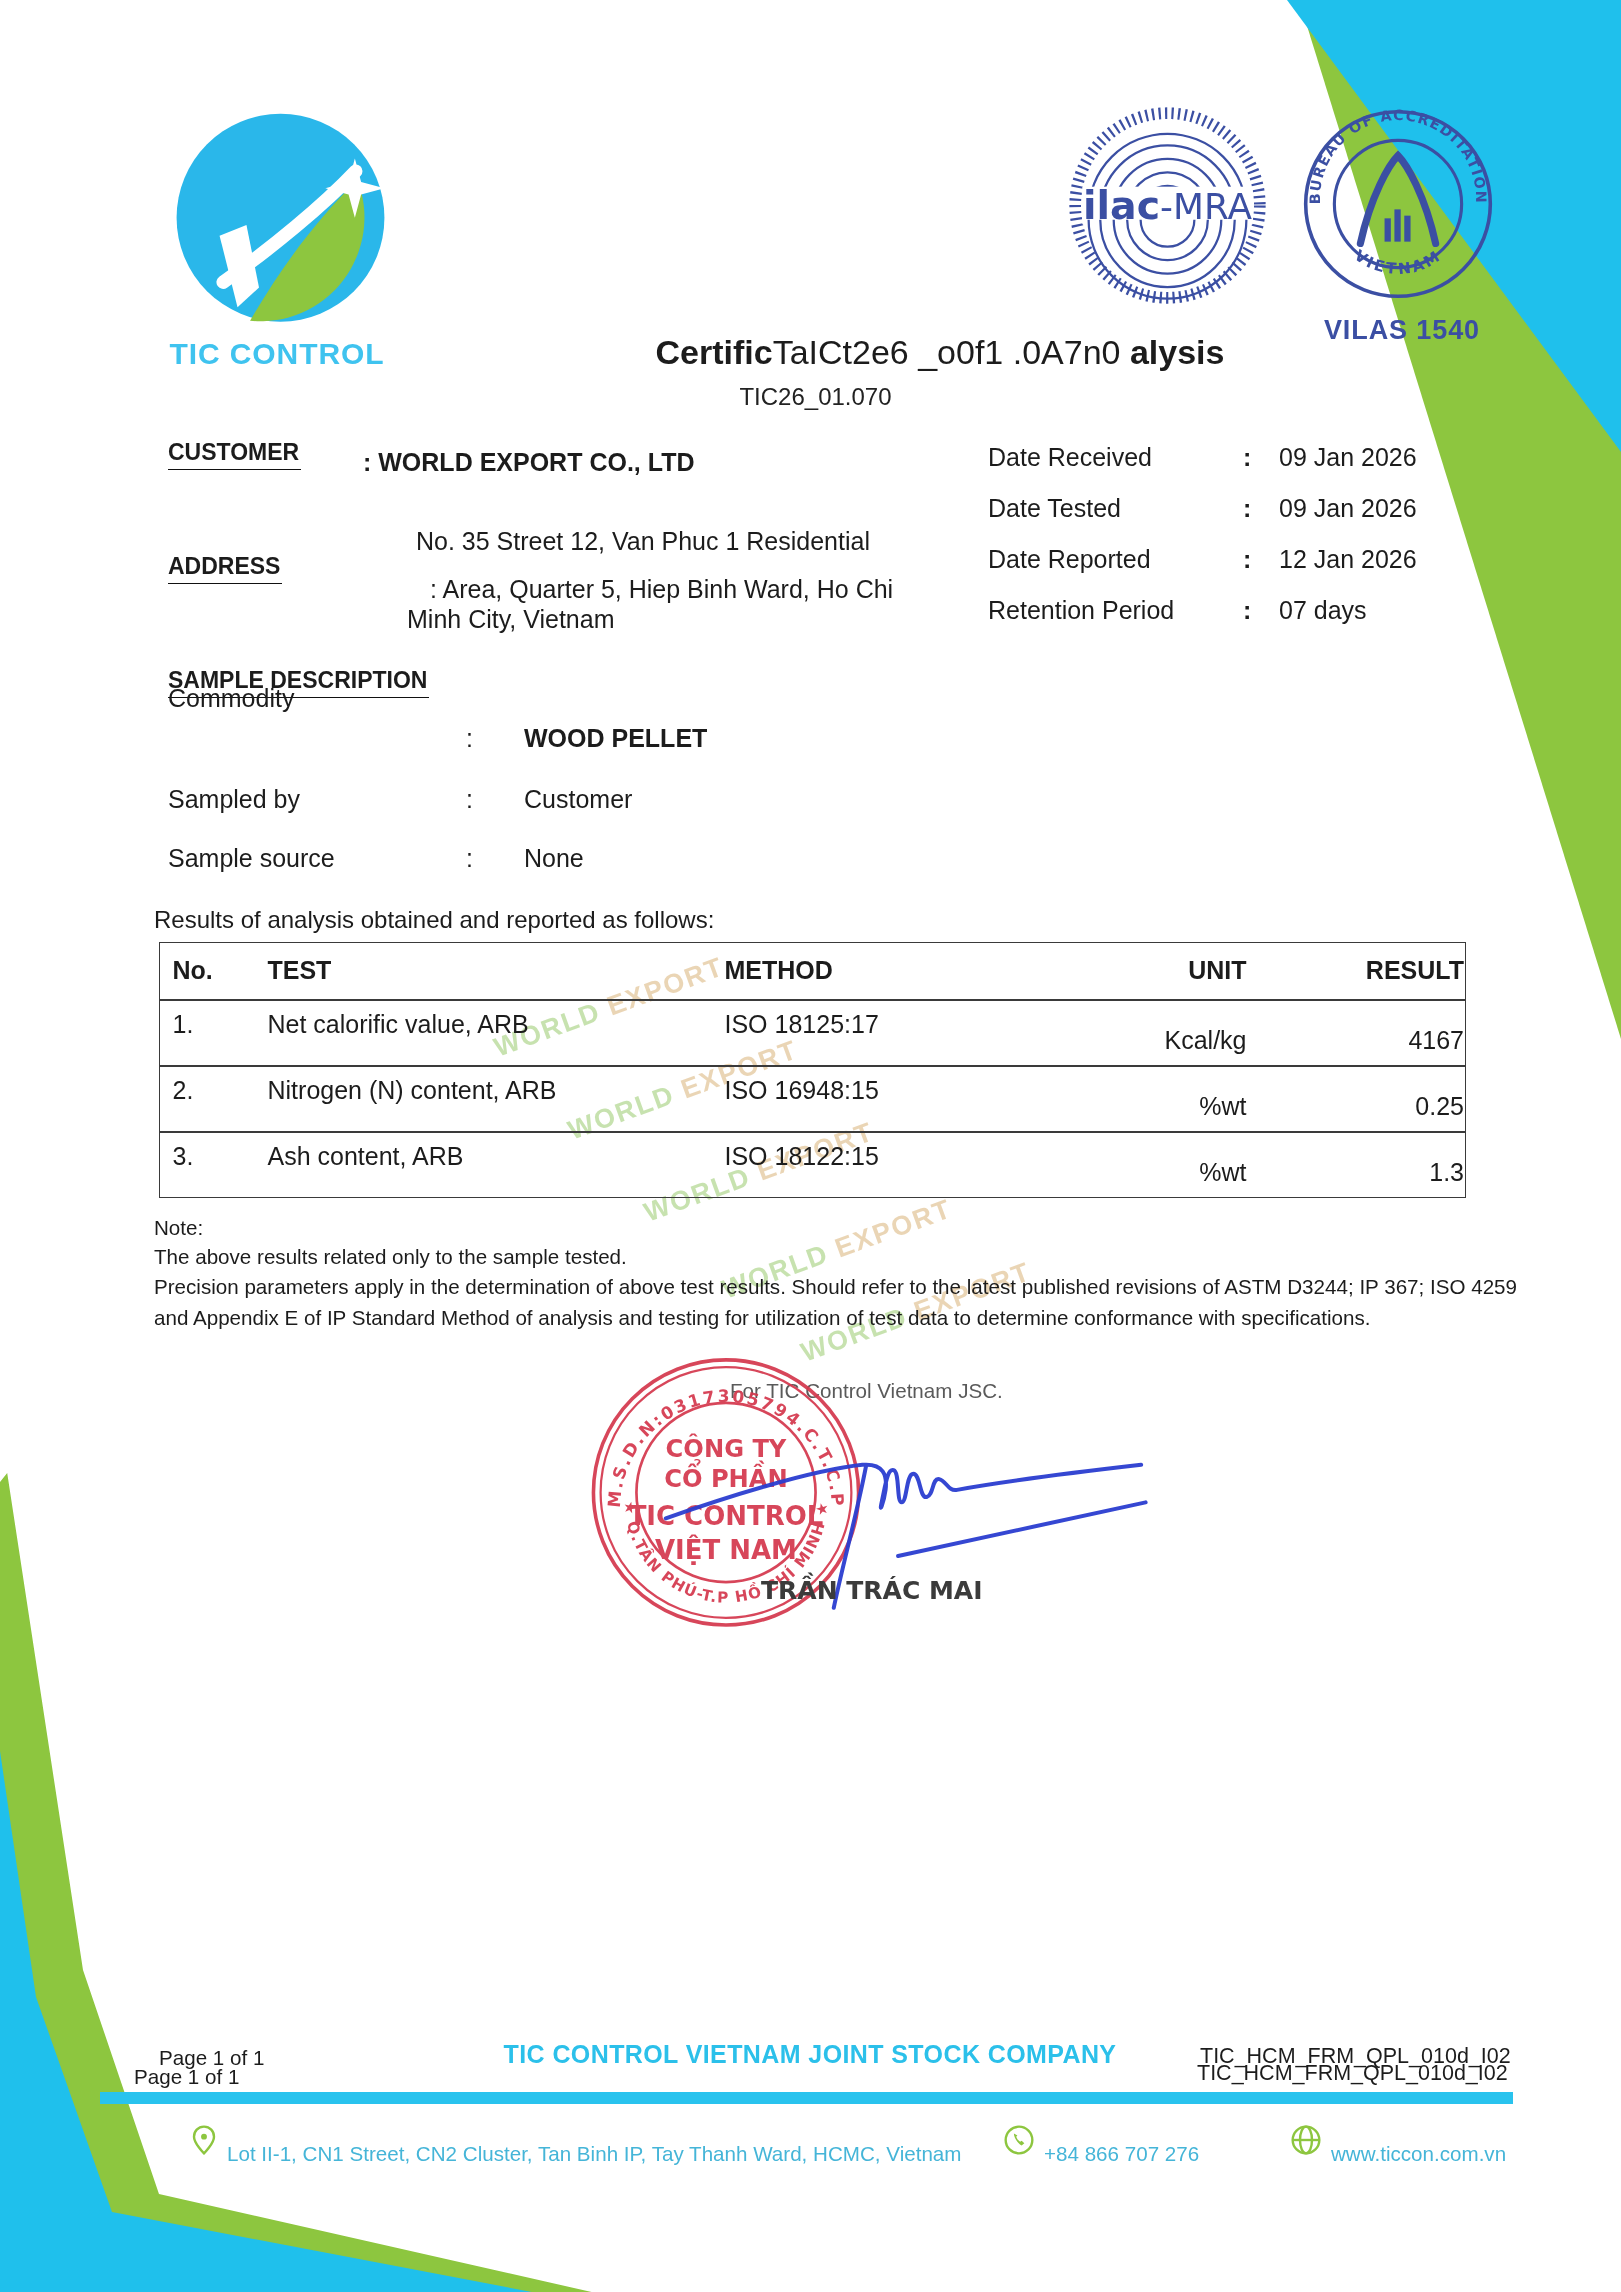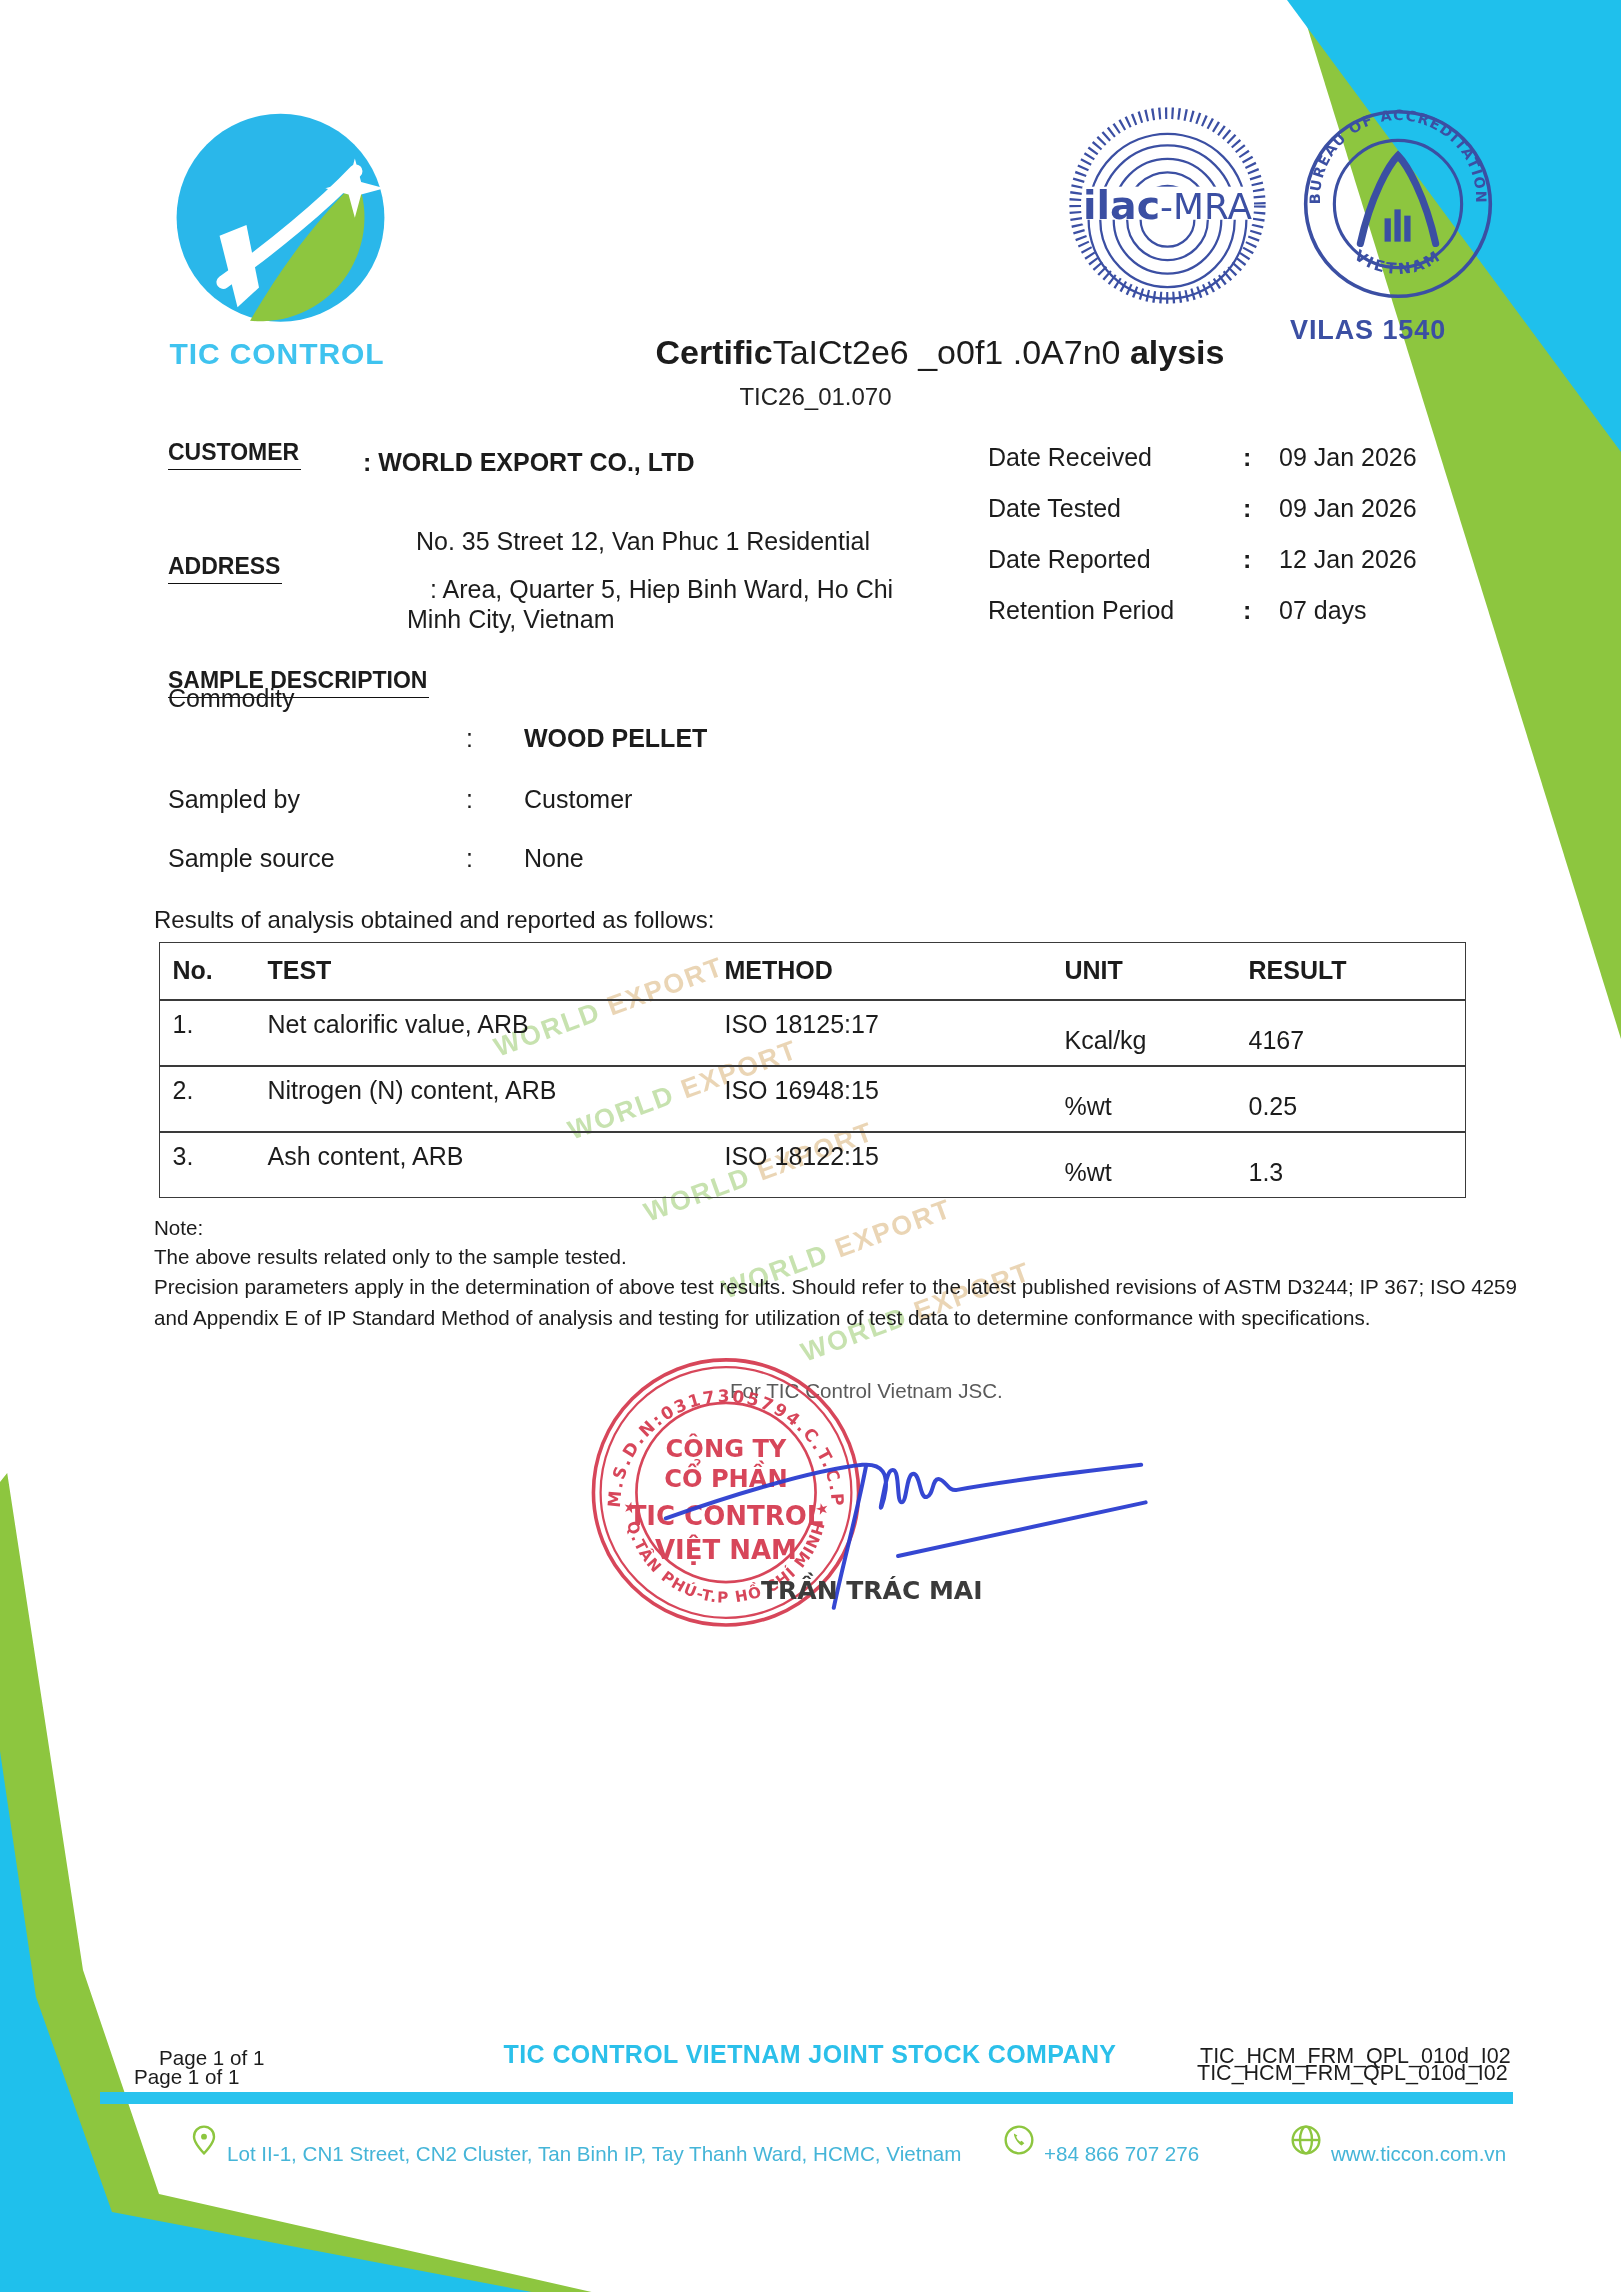--- a/index.html
+++ b/index.html
@@ -17,21 +17,21 @@
   
   #logo-mark{left:173px;top:112px;}
   #logo-text{left:125px;top:337px;width:304px;text-align:center;font-size:30px;font-weight:700;
              letter-spacing:0.9px;color:#3fc3ef;}
   #title-line1{left:573px;top:288px;width:510px;text-align:center;font-size:34px;font-weight:700;}
   #title-line2{left:555px;top:333px;width:770px;text-align:center;font-size:34px;font-weight:400;}
   #title-line2 .b{font-weight:700;}
   #doc-code{left:681px;top:383px;width:269px;text-align:center;font-size:24px;color:#222;}
   #ilac-seal{left:1068px;top:106px;}
   #vilas-seal{left:1303px;top:109px;}
-  #vilas-caption{left:1290px;top:315px;width:224px;text-align:left;font-size:27px;font-weight:700;
+  #vilas-caption{left:1290px;top:315px;width:224px;text-align:center;font-size:27px;font-weight:700;
                  color:#3b4fa3;letter-spacing:0.9px;}
 
   
   .field-label{font-size:23px;font-weight:700;border-bottom:1.8px solid #111;padding:0 1.8px 2.7px 0;}
   #customer-label{left:168px;top:439px;}
   #customer-value{left:363px;top:448px;font-size:25px;font-weight:700;}
   #address-label{left:168px;top:553px;}
   #address-line1{left:416px;top:527px;font-size:25px;}
   #address-line2{left:430px;top:575px;font-size:25px;}
   #address-line3{left:407px;top:605px;font-size:25px;}
@@ -54,21 +54,21 @@
   #results-table{left:159px;top:942px;width:1307px;border-collapse:collapse;table-layout:fixed;}
   #results-table th,#results-table td{font-size:25px;vertical-align:top;overflow:hidden;margin-top:48px;}
   #results-table thead tr{height:57px;}
   #results-table tbody tr{height:66px;}
   #results-table{border:1.8px solid #3a3a3a;}
   #results-table thead tr{border-bottom:1.8px solid #3a3a3a;}
   #results-table tbody tr{border-top:2.7px solid #3a3a3a;}
   .col-no{width:107px;} .col-test{width:457px;} .col-method{width:340px;}
   .col-unit{width:184px;} .col-result{width:218px;}
   #results-table th{font-weight:700;text-align:left;padding-top:12.5px;}
-  #results-table th.c,#results-table td.c{text-align:left;}
+  #results-table th.c,#results-table td.c{text-align:right;}
   #results-table .pad{padding-left:12.5px;}
   #results-table td{padding-top:9px;}
   #results-table td.low{padding-top:25px;}
 
   
   .note-text{font-size:20.6px;}
   #note-label{left:154px;top:1216px;}
   #note-line1{left:154px;top:1245px;}
   #note-line2{left:154px;top:1275px;}
   #note-line3{left:154px;top:1306px;}

